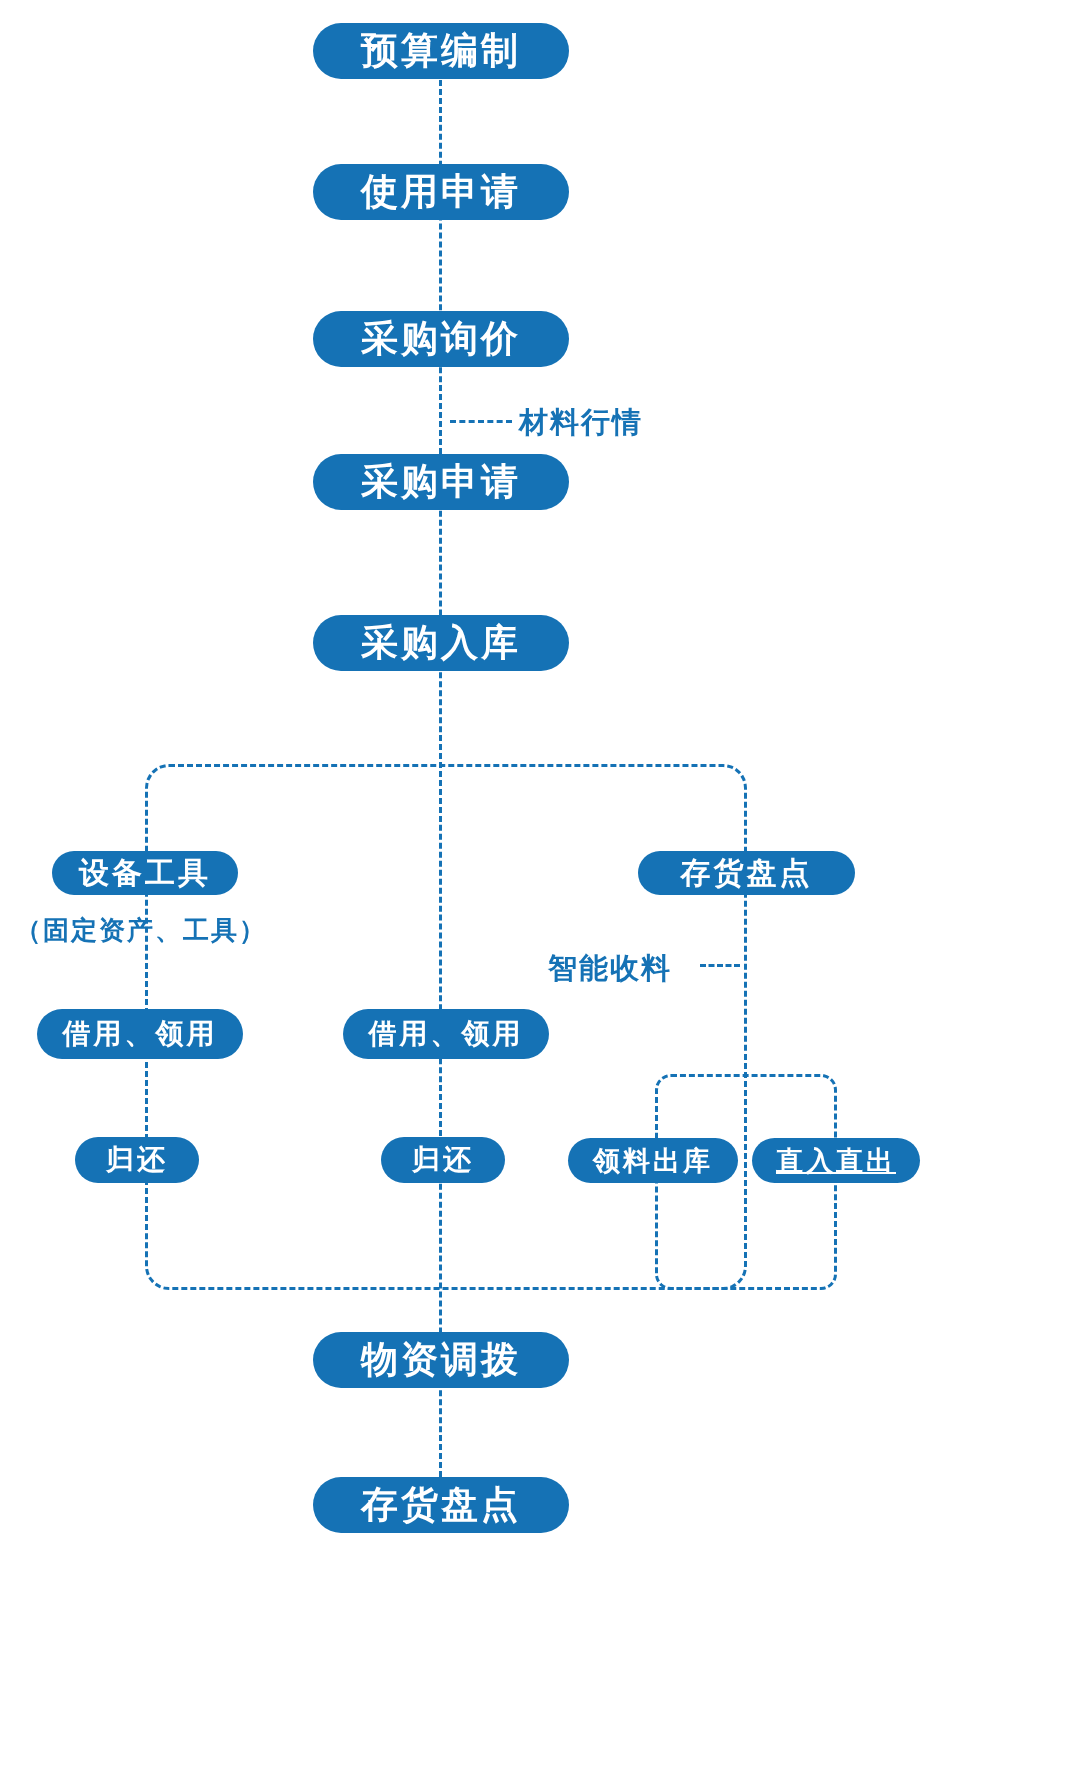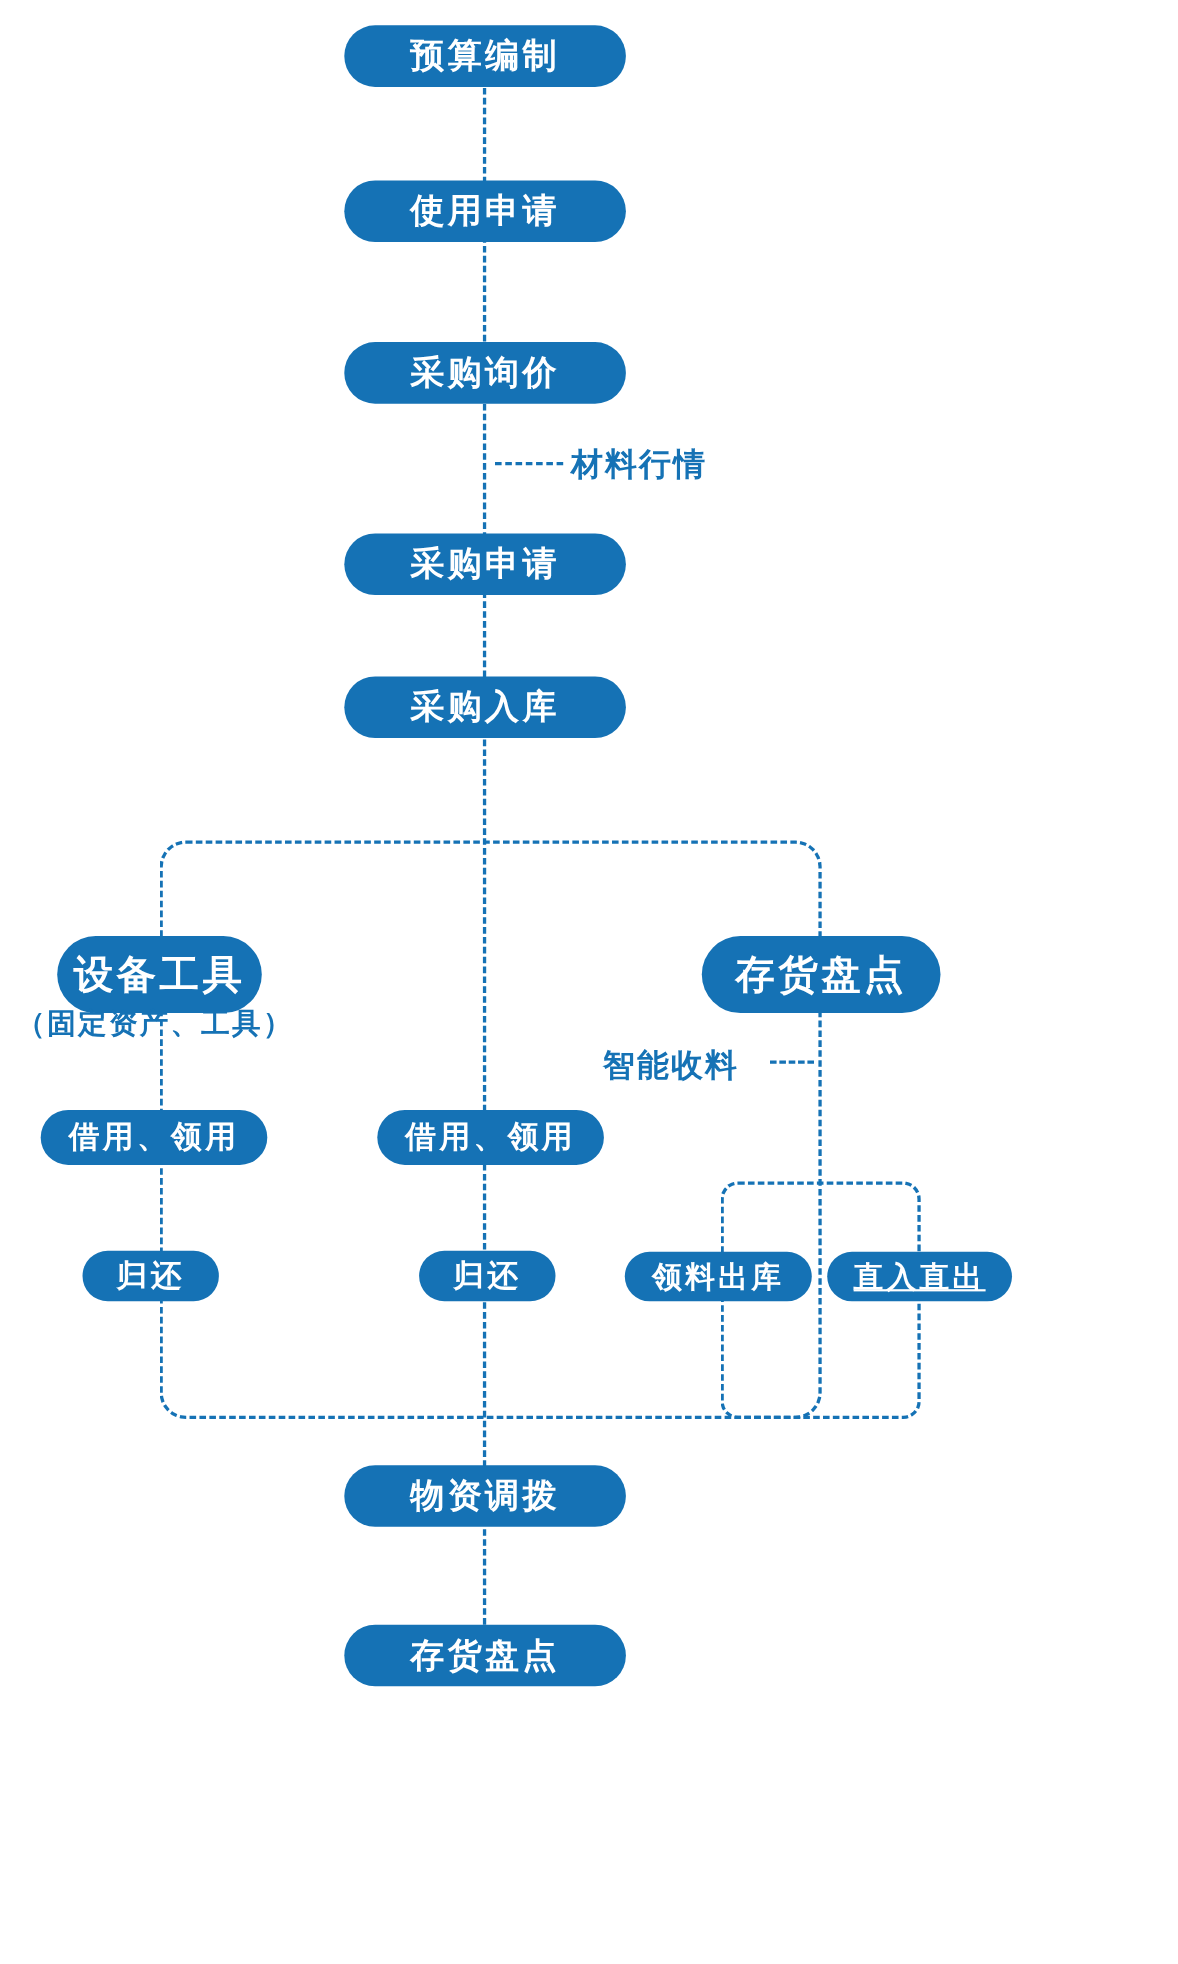--- a/index.html
+++ b/index.html
@@ -18,22 +18,22 @@
     color: var(--pill-text);
     font-weight: bold;
     display: flex;
     align-items: center;
     justify-content: center;
     border-radius: 999px;
     letter-spacing: 3px;
     z-index: 2;
     white-space: nowrap;
   }
-  .pill.lvl1 { width: 256px; height: 56px; font-size: 31px; }
-  .pill.lvl2 { height: 70px; font-size: 36px; }
+  .pill.lvl1 { width: 256px; height: 56px; font-size: 37px; }
+  .pill.lvl2 { height: 44px; font-size: 30px; }
   .pill.lvl3 { height: 50px; font-size: 28px; }
   .pill.lvl4 { height: 46px; font-size: 28px; }
   .pill.lvl5 { height: 45px; font-size: 27px; }
   .dash-v {
     position: absolute;
     width: 0;
     border-left: 3px dashed var(--blue);
     z-index: 1;
   }
   .dash-h {
@@ -75,21 +75,21 @@
   <div class="dash-h" style="left:700px; top:964px; width:40px;"></div>
 
   <div class="pill lvl1" style="left:313px; top:23px;">预算编制</div>
 
   <div class="pill lvl1" style="left:313px; top:164px;">使用申请</div>
 
   <div class="pill lvl1" style="left:313px; top:311px;">采购询价</div>
 
   <div class="note" style="left:519px; top:403px; font-size:29px;">材料行情</div>
 
-  <div class="pill lvl1" style="left:313px; top:485px;">采购申请</div>
+  <div class="pill lvl1" style="left:313px; top:454px;">采购申请</div>
 
   <div class="pill lvl1" style="left:313px; top:615px;text-align:center;">采购入库</div>
 
   <div class="pill lvl2" style="left:52px; top:851px; width:186px;">设备工具</div>
 
   <div class="note" style="left:10px; top:913px; width:262px; text-align:center; font-size:26px;">（固定资产、工具）</div>
 
   <div class="pill lvl3" style="left:37px; top:1009px; width:206px;">借用、领用</div>
 
   <div class="pill lvl4" style="left:75px; top:1137px; width:124px;">归还</div>

